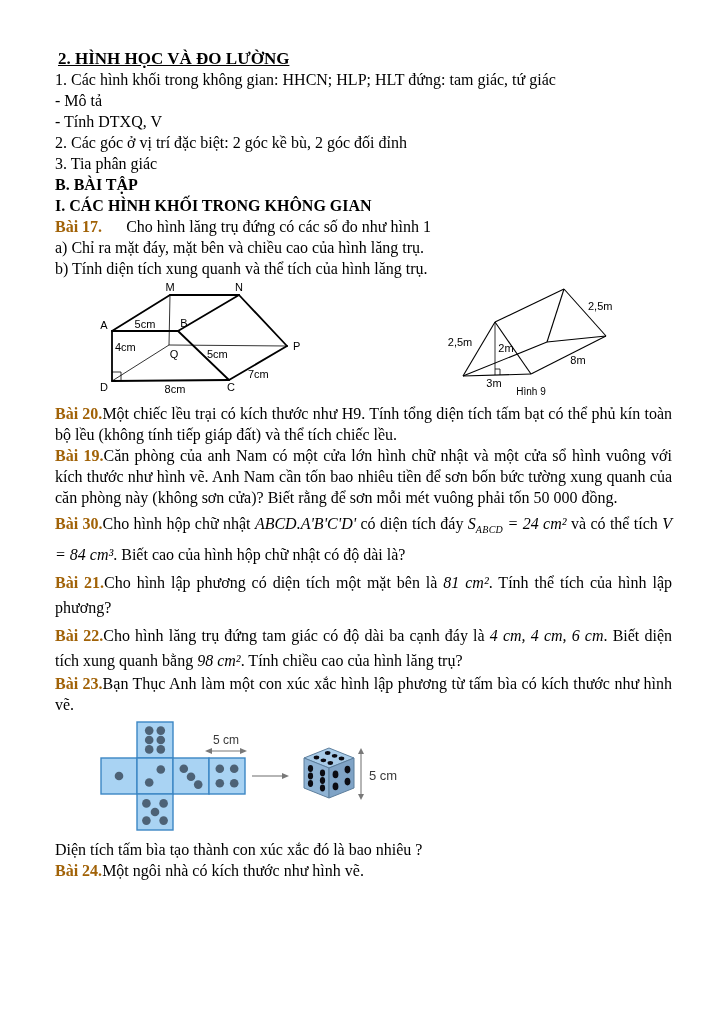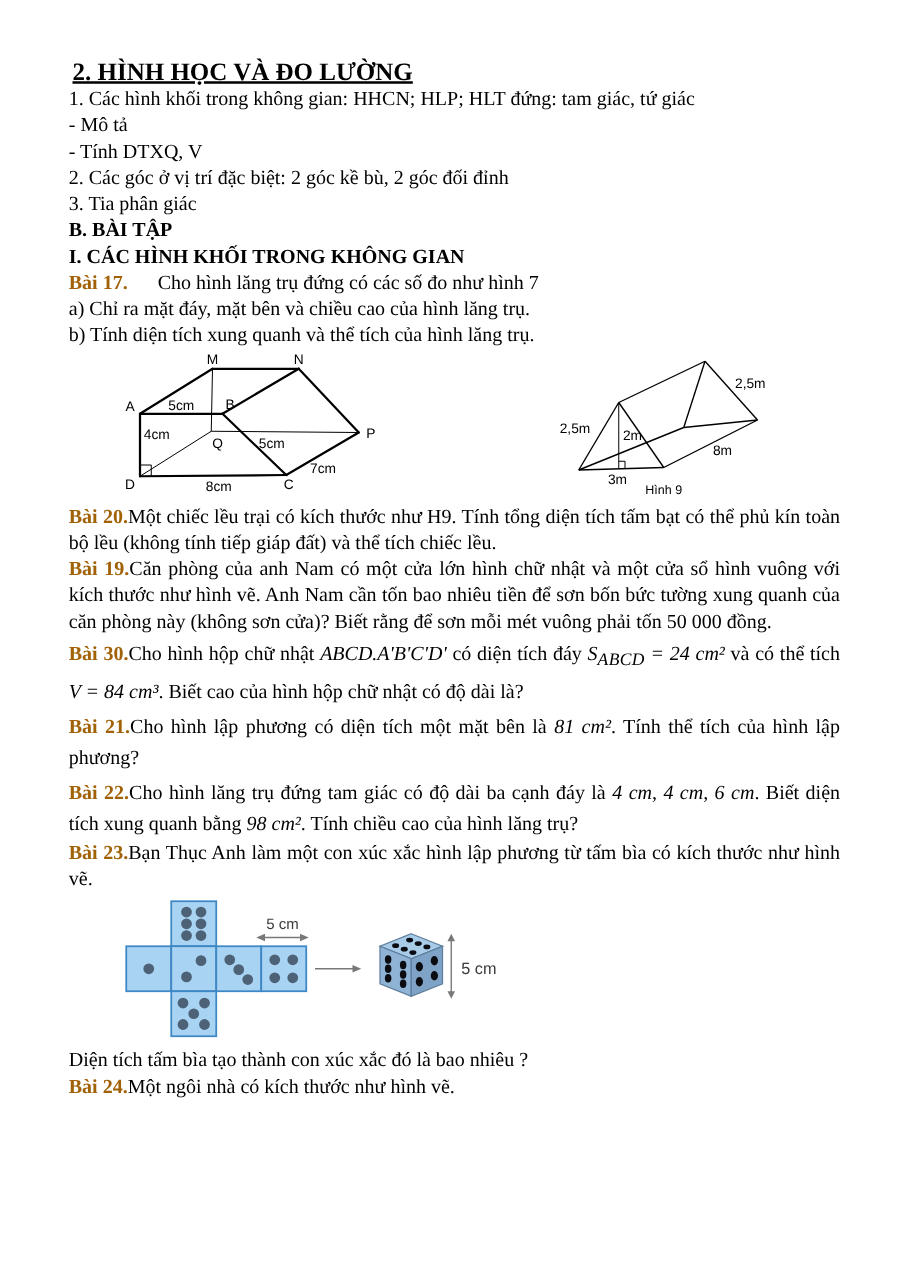--- a/index.html
+++ b/index.html
@@ -2,26 +2,26 @@
 <html><head>
 <meta charset="utf-8">
 <style>
   html,body{margin:0;padding:0;}
   body{width:725px;height:1024px;background:#ffffff;position:relative;
        font-family:"Liberation Serif",serif;font-size:16px;color:#000;}
   .page{position:absolute;inset:0;background:#fff;overflow:hidden;}
   .content{position:absolute;left:55px;top:48px;width:617px;line-height:21px;}
   p{margin:0;padding:0;}
   .just{text-align:justify;}
-  .title{font-weight:bold;text-decoration:underline;font-size:20px;padding-left:3px;}
+  .title{font-weight:bold;text-decoration:underline;font-size:17px;padding-left:3px;}
   .hd{font-weight:bold;}
   .bai{color:#a16207;font-weight:bold;}
   .gap17{margin-right:24px;}
   .math{font-style:italic;}
-  .msub{font-style:italic;font-size:14px;vertical-align:-4px;letter-spacing:.3px;}
+  .msub{font-style:italic;font-size:10px;vertical-align:-4px;letter-spacing:.3px;}
   .mline{line-height:25px;margin-top:3px;}
   .figrow{position:relative;height:124px;}
   .fig7{position:absolute;left:40px;top:0;}
   .fig9{position:absolute;left:383px;top:0;}
   .dicewrap{margin:5px 0 2px 44px;display:block;}
   
   .thick{stroke:#000;stroke-width:1.8;fill:none;stroke-linejoin:round;stroke-linecap:round;}
   .thin{stroke:#000;stroke-width:0.8;fill:none;}
   .t9{stroke:#000;stroke-width:1.1;fill:none;stroke-linejoin:round;}
   .flabel{font-family:"Liberation Sans",sans-serif;font-size:11px;fill:#000;}
@@ -42,21 +42,21 @@
 
     <p class="title">2. HÌNH HỌC VÀ ĐO LƯỜNG</p>
     <p>1. Các hình khối trong không gian: HHCN; HLP; HLT đứng: tam giác, tứ giác</p>
     <p>- Mô tả</p>
     <p>- Tính DTXQ, V</p>
     <p>2. Các góc ở vị trí đặc biệt: 2 góc kề bù, 2 góc đối đỉnh</p>
     <p>3. Tia phân giác</p>
     <p class="hd">B. BÀI TẬP</p>
     <p class="hd">I. CÁC HÌNH KHỐI TRONG KHÔNG GIAN</p>
 
-    <p><span class="bai gap17">Bài 17.</span><span>Cho hình lăng trụ đứng có các số đo như hình 7</span></p>
+    <p><span class="bai gap17">Bài 17.</span><span>Cho hình lăng trụ đứng có các số đo như hình 1</span></p>
     <p class="just">a) Chỉ ra mặt đáy, mặt bên và chiều cao của hình lăng trụ.</p>
     <p class="just">b) Tính diện tích xung quanh và thể tích của hình lăng trụ.</p>
 
     <div class="figrow">
 
       <svg class="fig7" width="215" height="122" viewBox="0 0 215 122">
         <path class="thick" d="M75,16 L144,16"></path>
         <path class="thick" d="M17,52 L75,16"></path>
         <path class="thick" d="M83,52 L144,16"></path>
         <path class="thick" d="M17,52 L83,52"></path>

